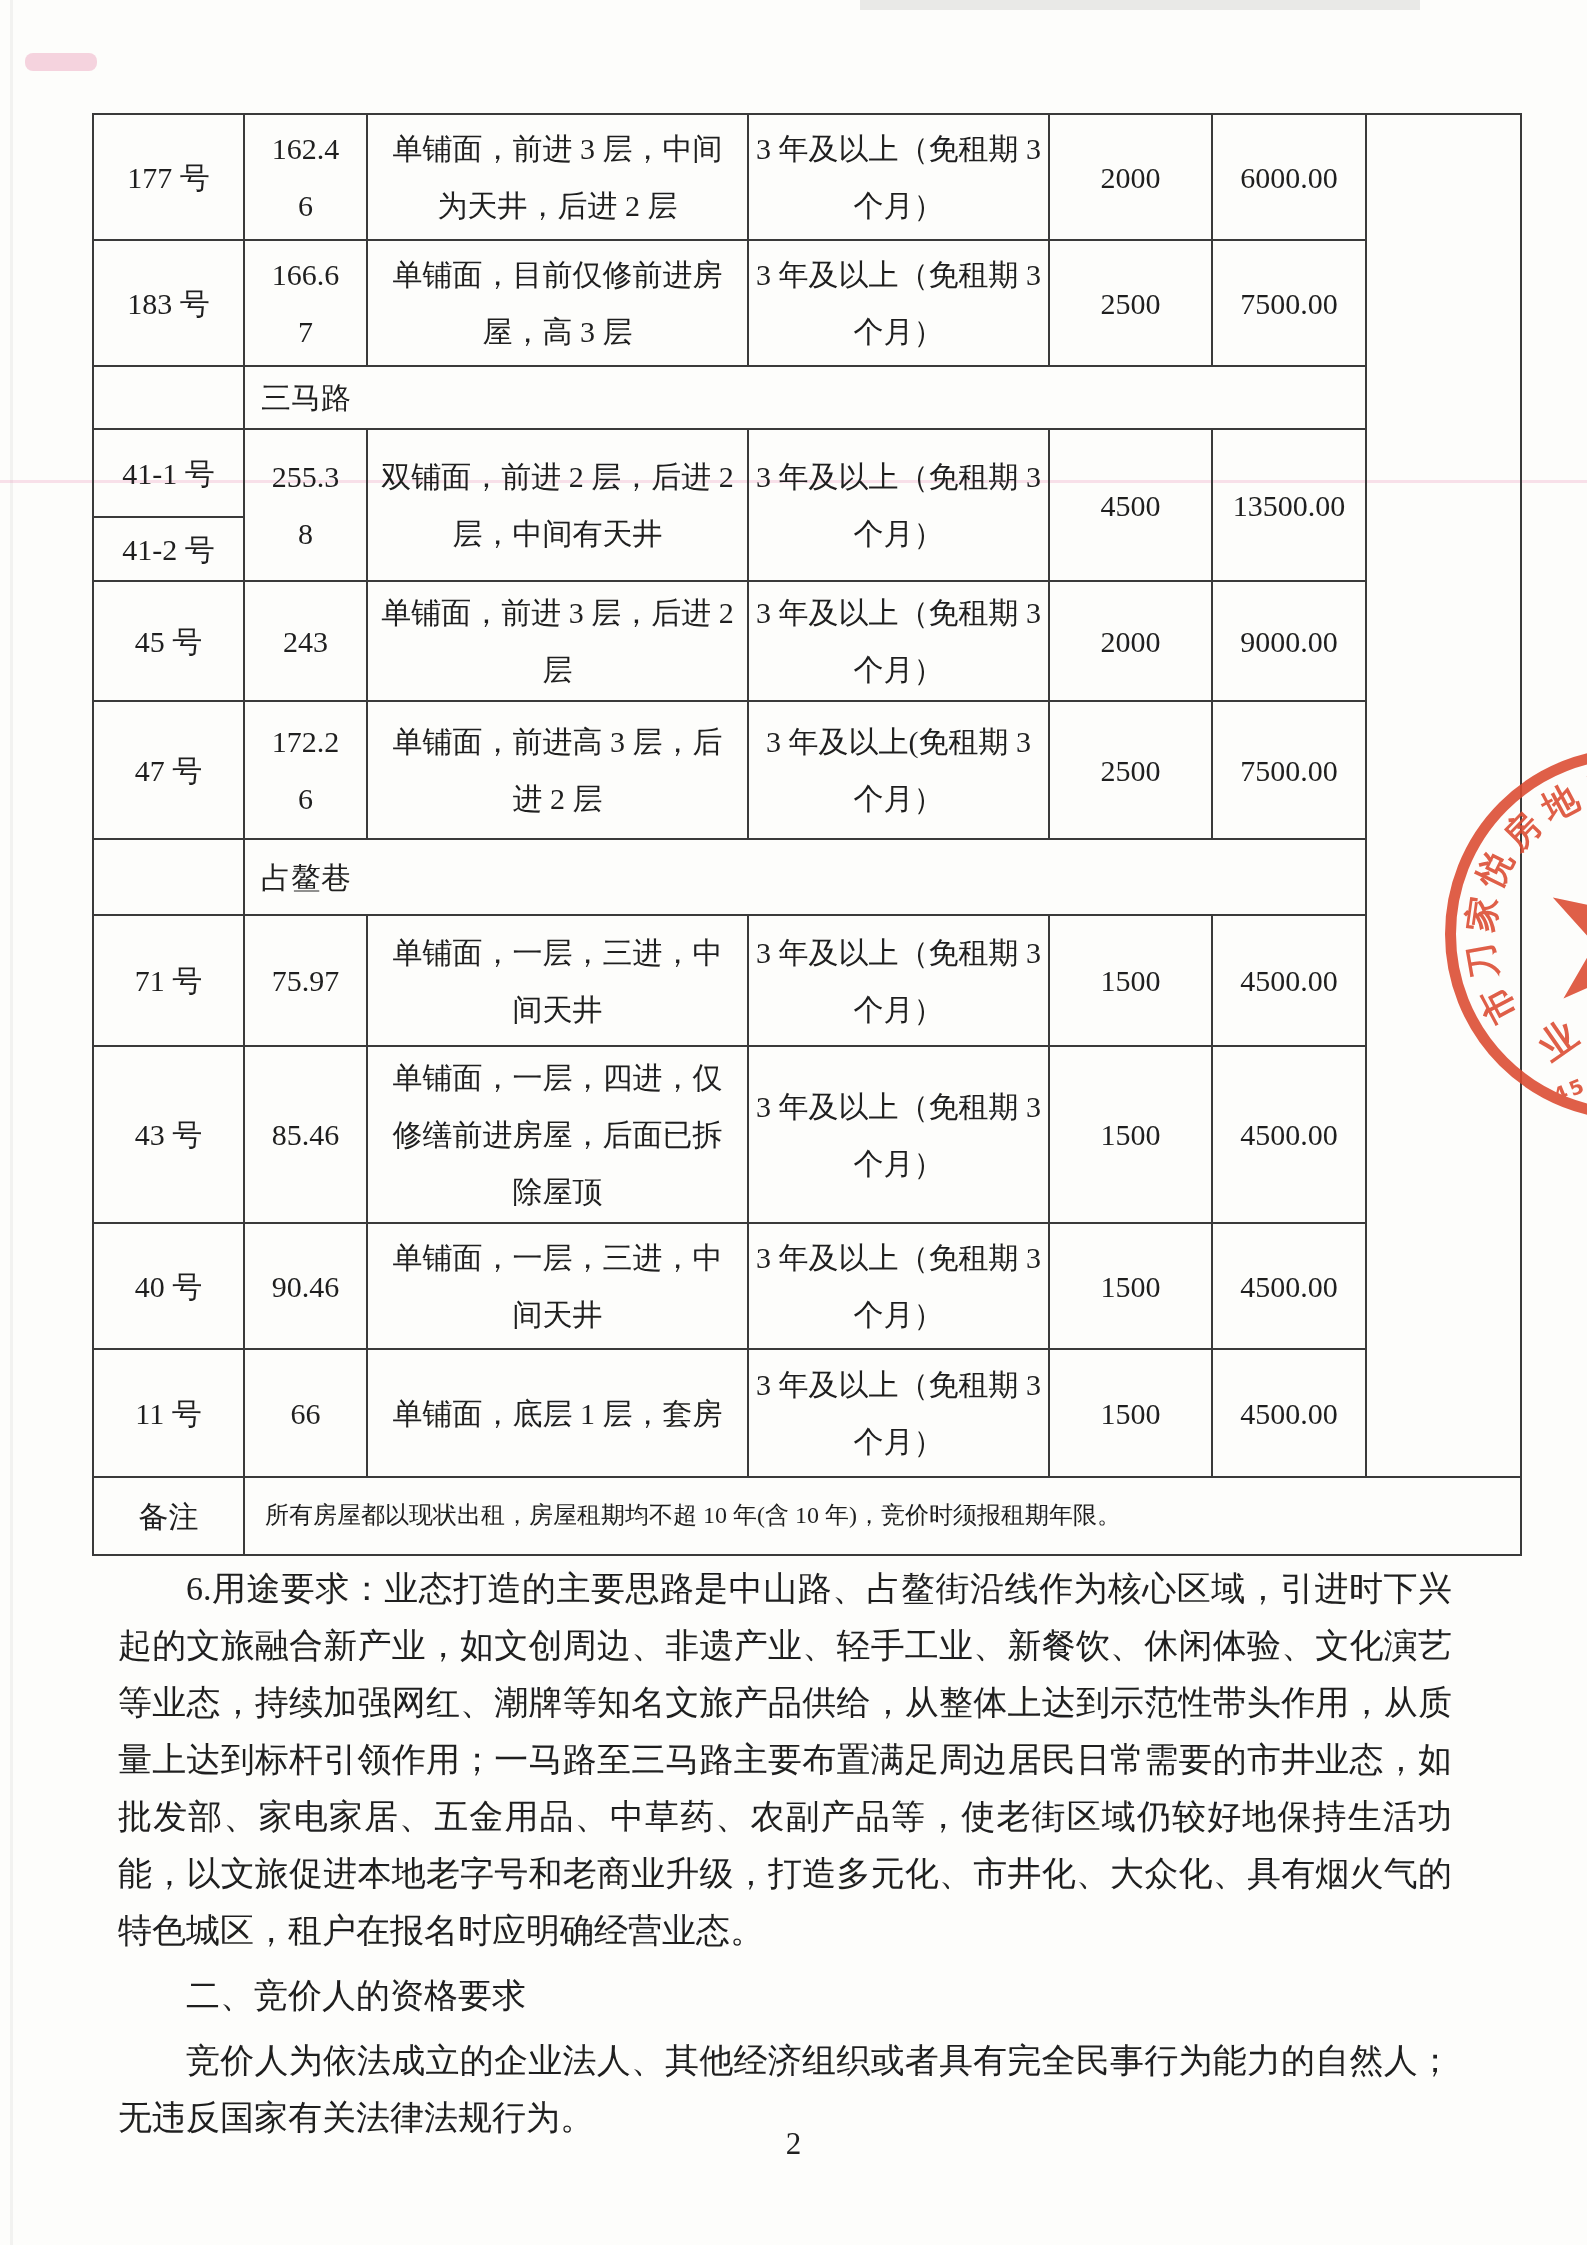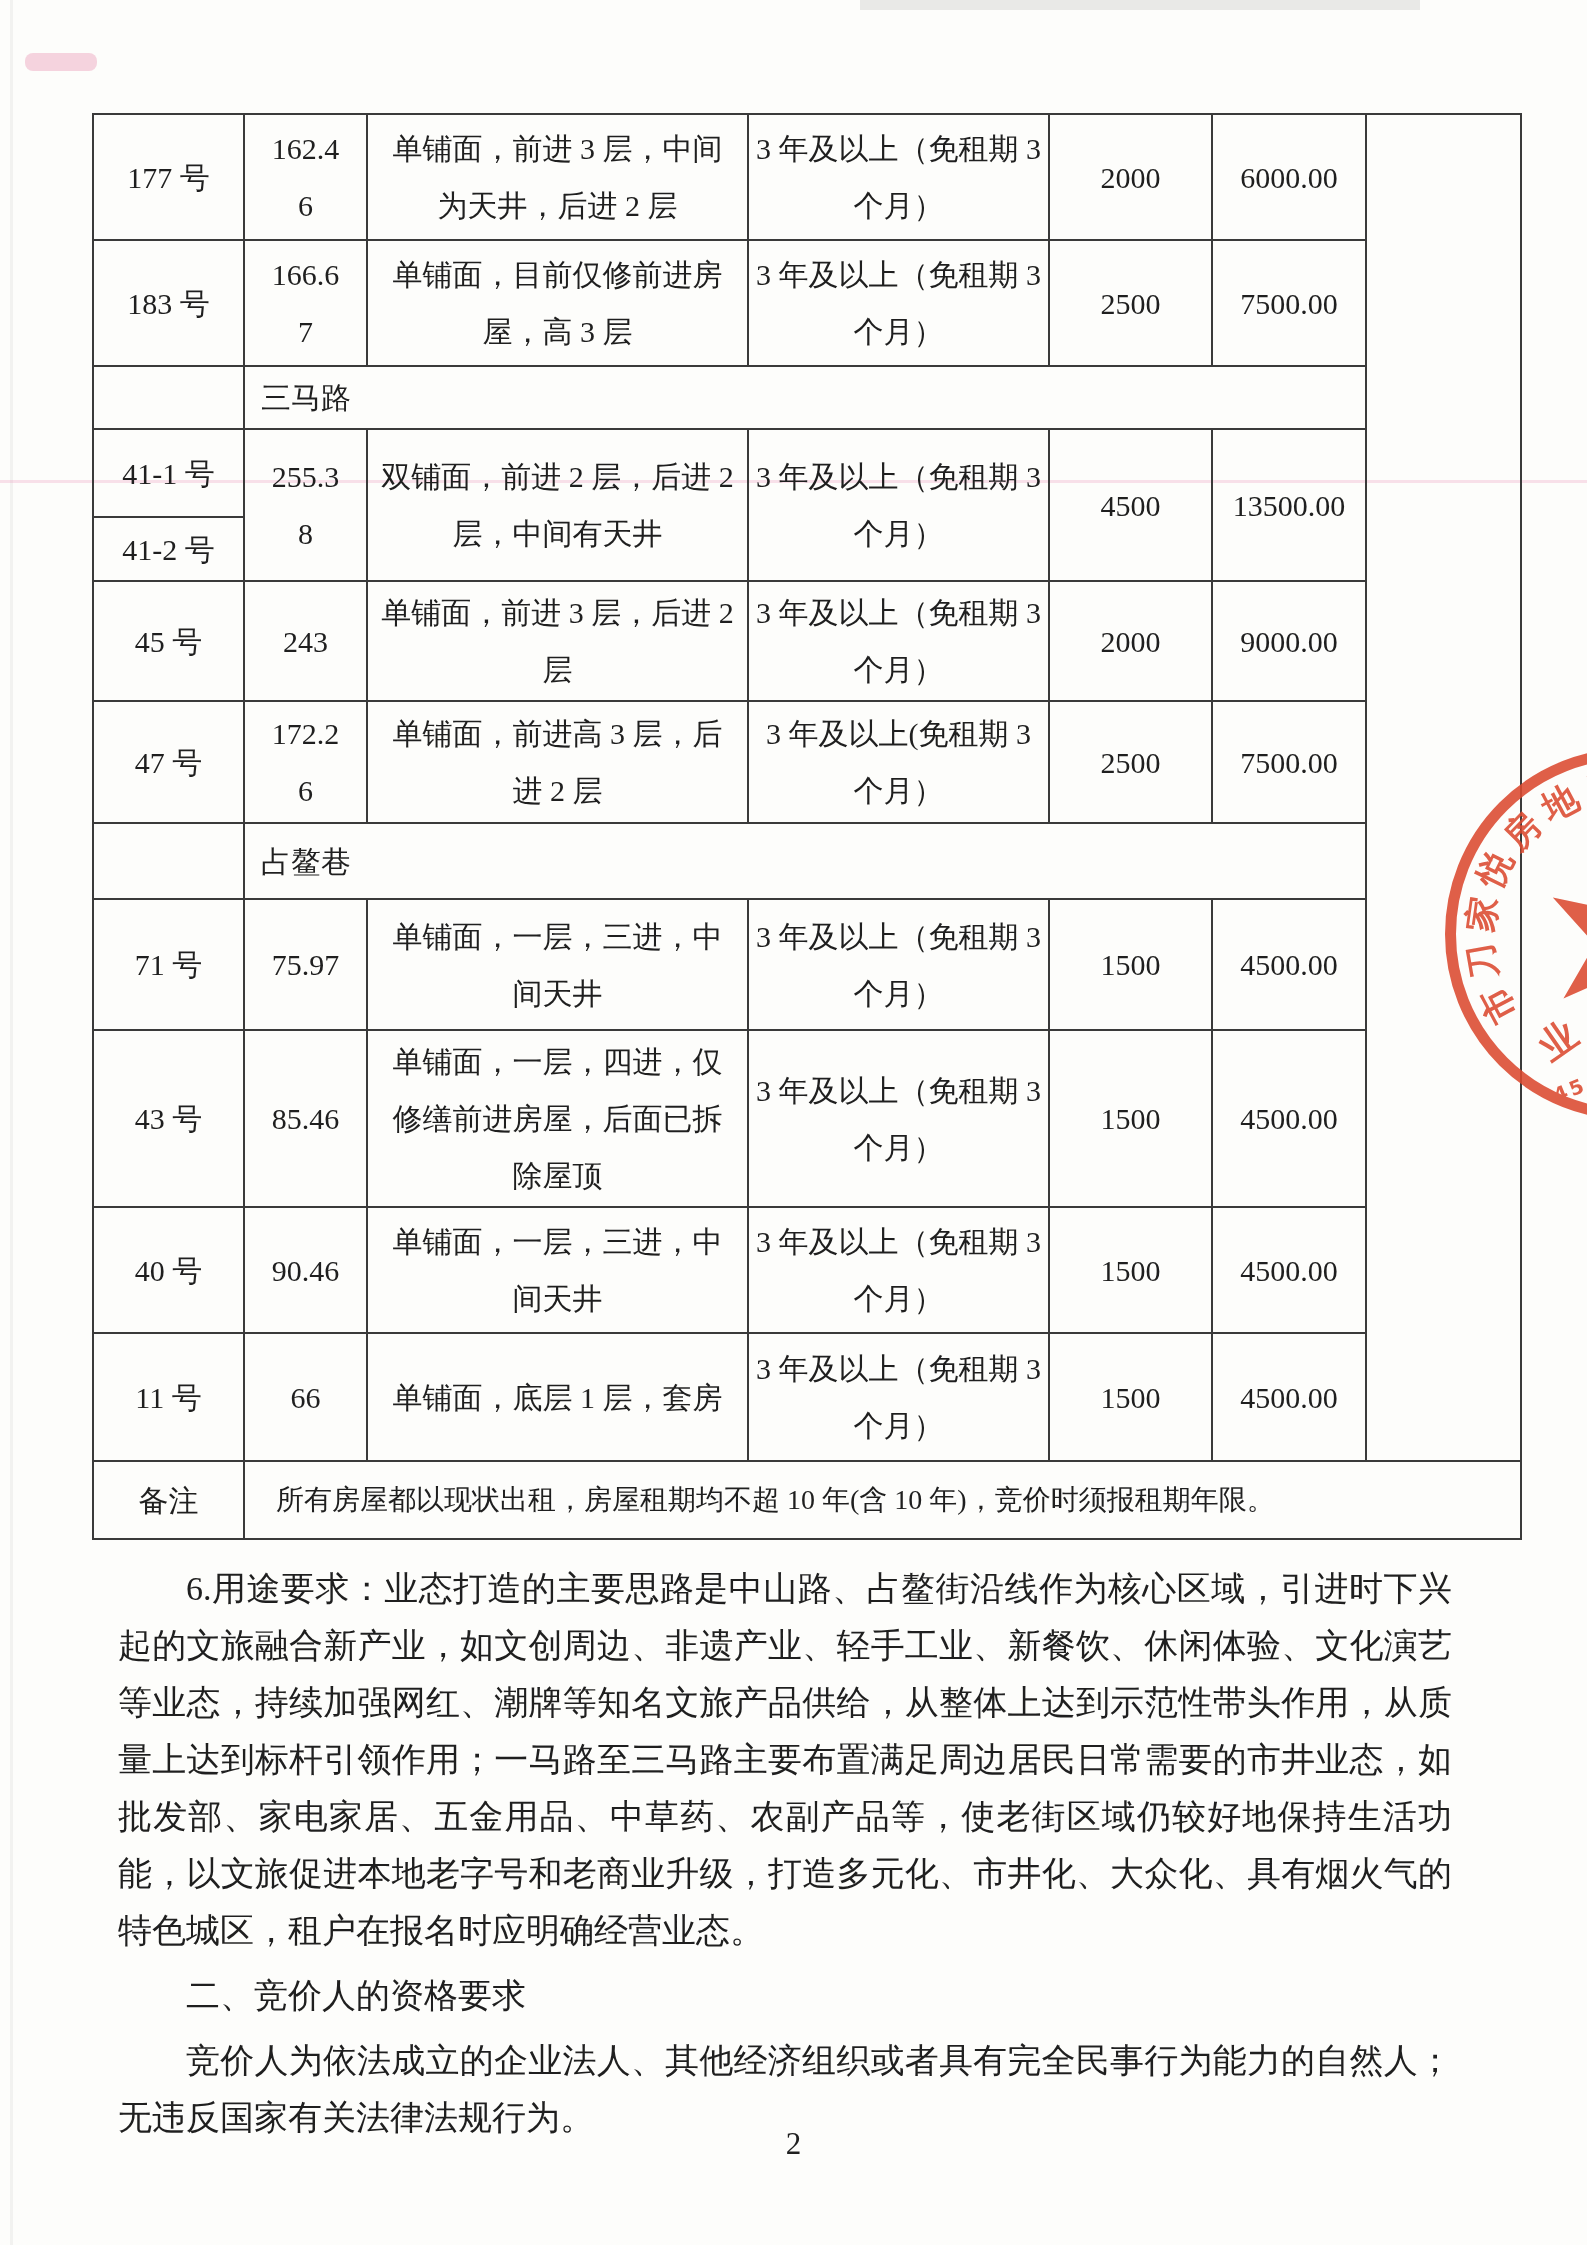--- a/index.html
+++ b/index.html
@@ -19,21 +19,21 @@
     position:absolute; left:92px; top:113px; width:1428px;
     border-collapse:collapse; table-layout:fixed;
     font-size:30px; line-height:1.9; text-align:center;
   }
   .lease-table td{
     border:2px solid #3a3a3a; padding:2px 6px; vertical-align:middle;
     word-break:break-word;
   }
   .lease-table td.desc{padding:2px 12px;}
   .lease-table td.section{ text-align:left; padding-left:16px;}
-  .lease-table td.remark-text{ text-align:left; padding-left:31px; font-size:28px;}
+  .lease-table td.remark-text{ text-align:left; padding-left:20px; font-size:24px;}
   .num{display:inline-block;max-width:2.65em;word-break:break-all;line-height:1.9;}
   
   .body-text{
     position:absolute; left:110px; top:1552px; width:1350px;
     font-size:34px; line-height:57px; text-align:justify;
   }
   .body-text p{margin:8px; text-indent:2em;}
   .body-text p.heading{font-weight:normal;}
   .page-number{
     position:absolute; left:0; top:2126px; width:100%;
@@ -110,21 +110,21 @@
         <td>41-2 号</td>
       </tr>
       <tr style="height:120px">
         <td>45 号</td>
         <td><span class="num">243</span></td>
         <td class="desc">单铺面，前进 3 层，后进 2 层</td>
         <td>3 年及以上（免租期 3 个月）</td>
         <td>2000</td>
         <td>9000.00</td>
       </tr>
-      <tr style="height:122px">
+      <tr style="height:138px">
         <td>47 号</td>
         <td><span class="num">172.26</span></td>
         <td class="desc">单铺面，前进高 3 层，后进 2 层</td>
         <td>3 年及以上(免租期 3 个月）</td>
         <td>2500</td>
         <td>7500.00</td>
       </tr>
       <tr style="height:76px">
         <td></td>
         <td class="section" colspan="5">占鳌巷</td>

